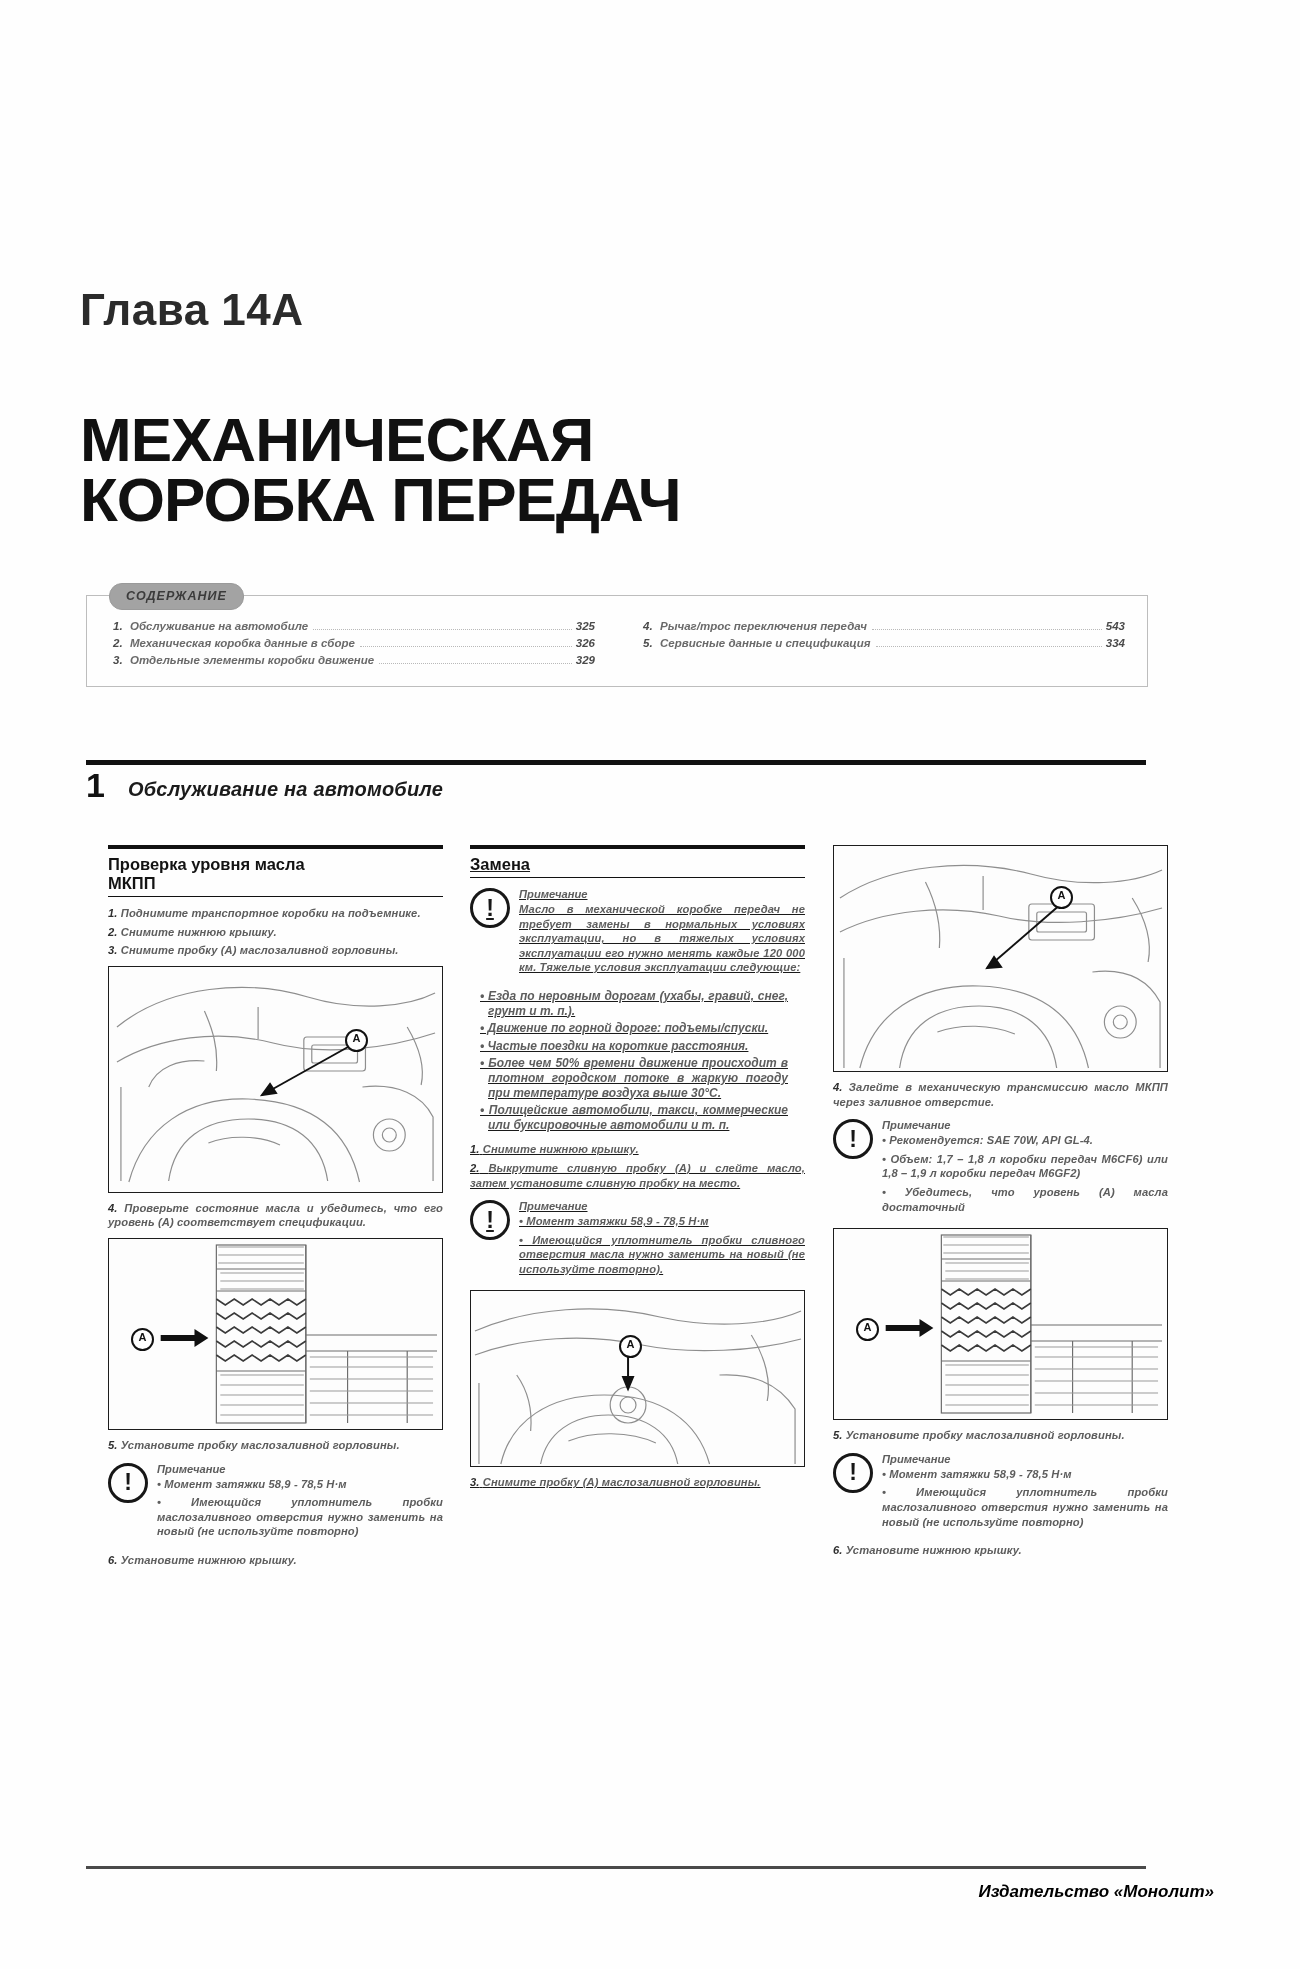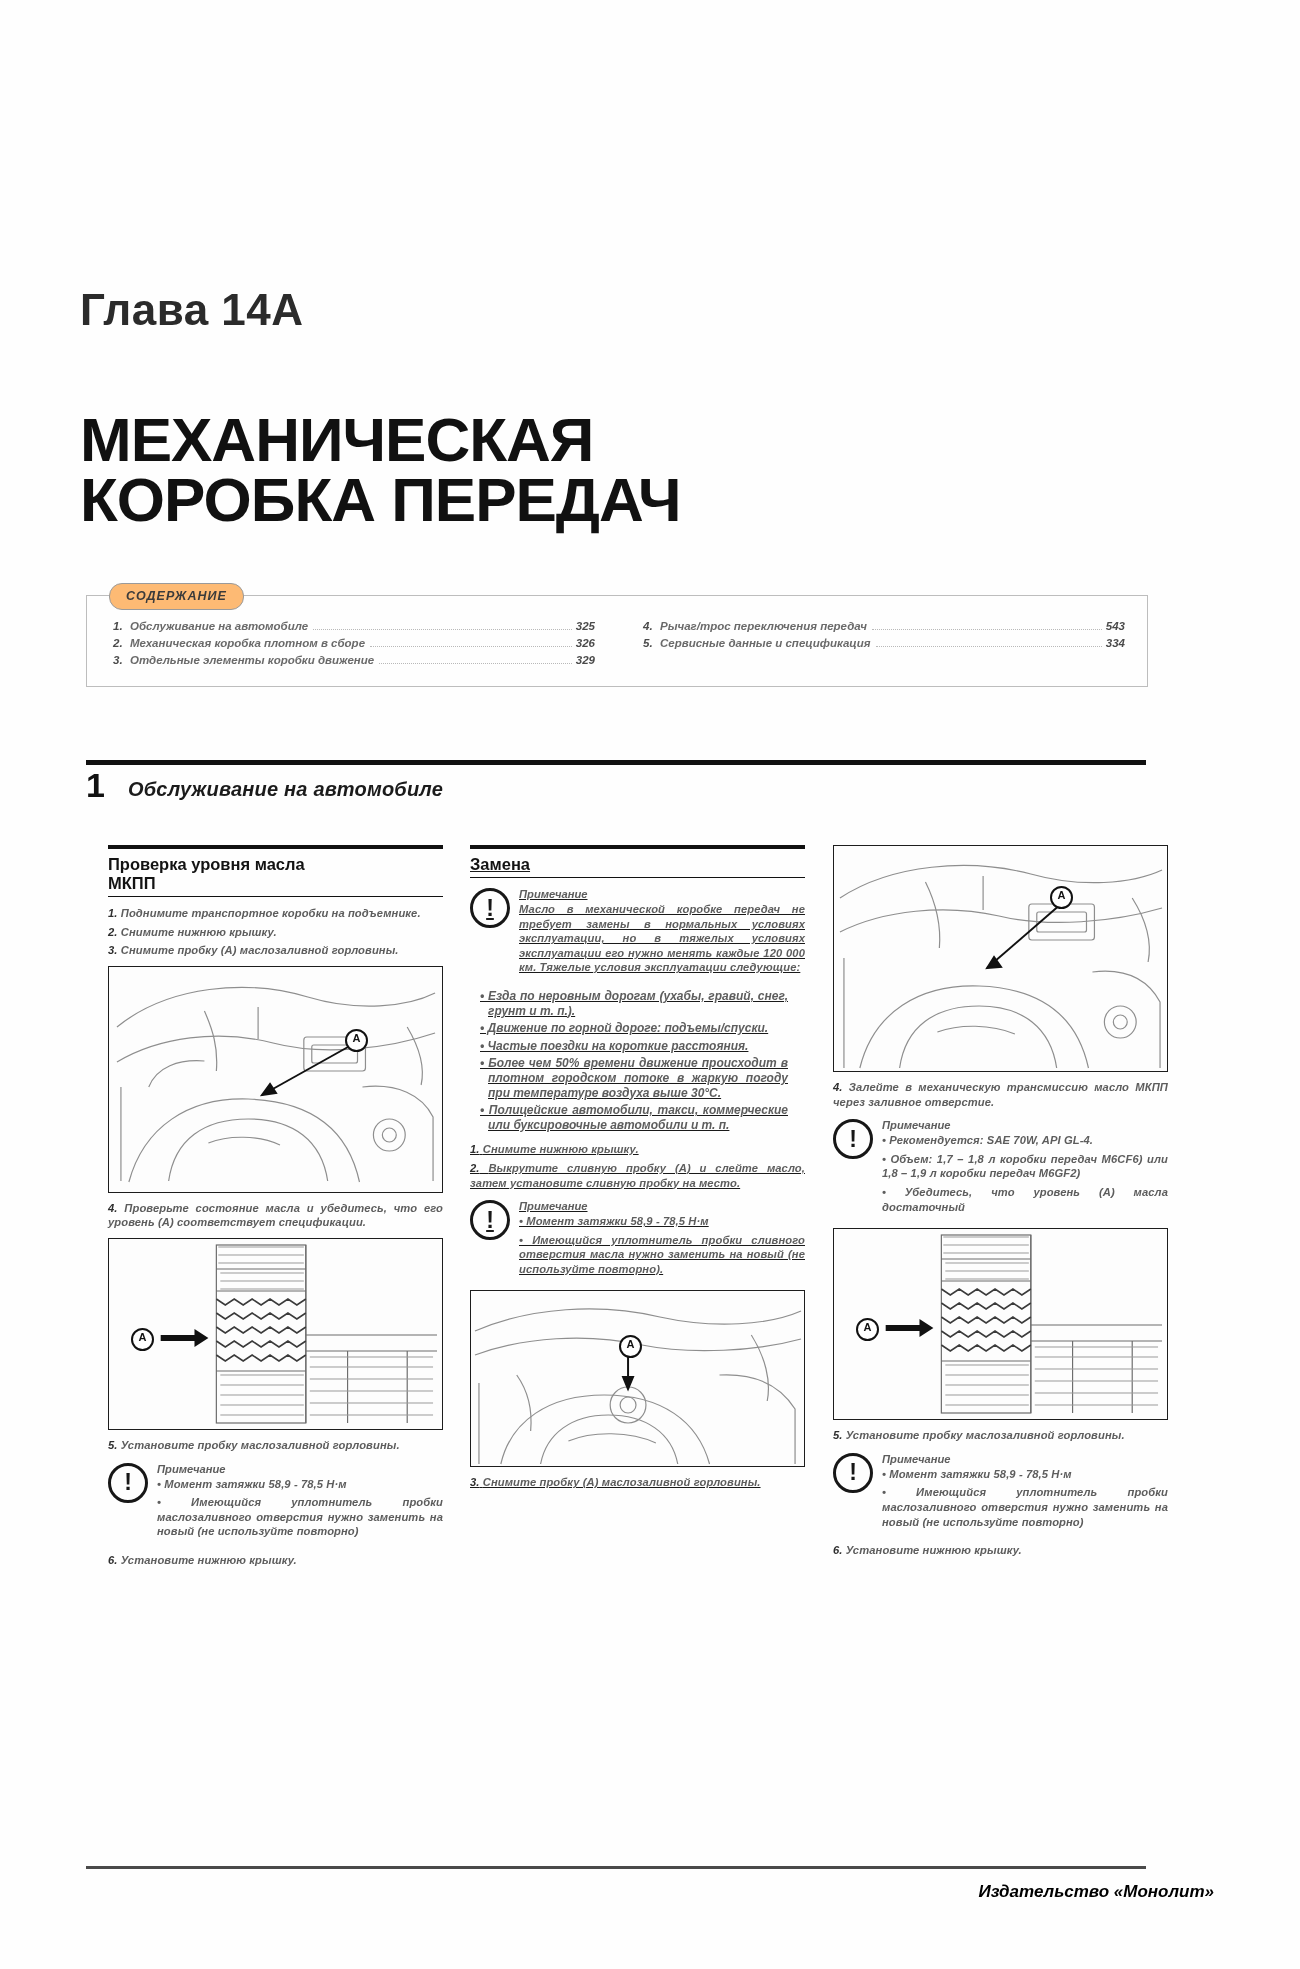--- a/index.html
+++ b/index.html
@@ -6,21 +6,21 @@
   body{width:1300px;height:1969px;font-family:"Liberation Sans",sans-serif;color:#1a1a1a;position:relative;overflow:hidden;}
   .page{position:absolute;left:0;top:0;width:1300px;height:1969px;background:#fefefe;}
 
   
   .chapter-label{position:absolute;left:80px;top:285px;font-size:44px;font-weight:700;letter-spacing:.5px;color:#2b2b2b;}
   .chapter-title{position:absolute;left:80px;top:410px;width:820px;font-size:62px;line-height:.96;font-weight:bold;letter-spacing:-1px;color:#111;}
   .chapter-title span{display:block;}
 
   
   .toc{position:absolute;left:86px;top:595px;width:1060px;height:90px;border:1.5px solid #bdbdbd;}
-  .toc-tab{position:absolute;left:22px;top:-13px;height:25px;padding:0 16px;border:1.5px solid #9a9a9a;border-radius:13px;background:#fdba74;
+  .toc-tab{position:absolute;left:22px;top:-13px;height:25px;padding:0 16px;border:1.5px solid #9a9a9a;border-radius:13px;background:#a3a3a3;
            font-size:12.5px;font-weight:bold;font-style:italic;letter-spacing:1px;color:#3b3b3b;line-height:25px;}
   .toc-cols{position:absolute;left:0;top:22px;width:100%;display:flex;}
   .toc-col{width:50%;padding:0 22px 0 26px;box-sizing:border-box;}
   .toc-row{display:flex;align-items:baseline;font-size:11.5px;color:#6a6a6a;line-height:17px;font-weight:bold;font-style:italic;}
   .toc-num{width:17px;flex:0 0 17px;color:#4a4a4a;}
   .toc-name{white-space:nowrap;}
   .toc-dots{flex:1 1 auto;border-bottom:1px dotted #b9b9b9;margin:0 4px 3px 5px;height:8px;}
   .toc-page{flex:0 0 auto;color:#4a4a4a;}
 
   
@@ -77,21 +77,21 @@
 
       <div class="toc-col">
         <div class="toc-row">
           <span class="toc-num">1.</span>
           <span class="toc-name">Обслуживание на автомобиле</span>
           <span class="toc-dots"></span>
           <span class="toc-page">325</span>
         </div>
         <div class="toc-row">
           <span class="toc-num">2.</span>
-          <span class="toc-name">Механическая коробка плотном в сборе</span>
+          <span class="toc-name">Механическая коробка данные в сборе</span>
           <span class="toc-dots"></span>
           <span class="toc-page">326</span>
         </div>
         <div class="toc-row">
           <span class="toc-num">3.</span>
           <span class="toc-name">Отдельные элементы коробки движение</span>
           <span class="toc-dots"></span>
           <span class="toc-page">329</span>
         </div>
       </div>

